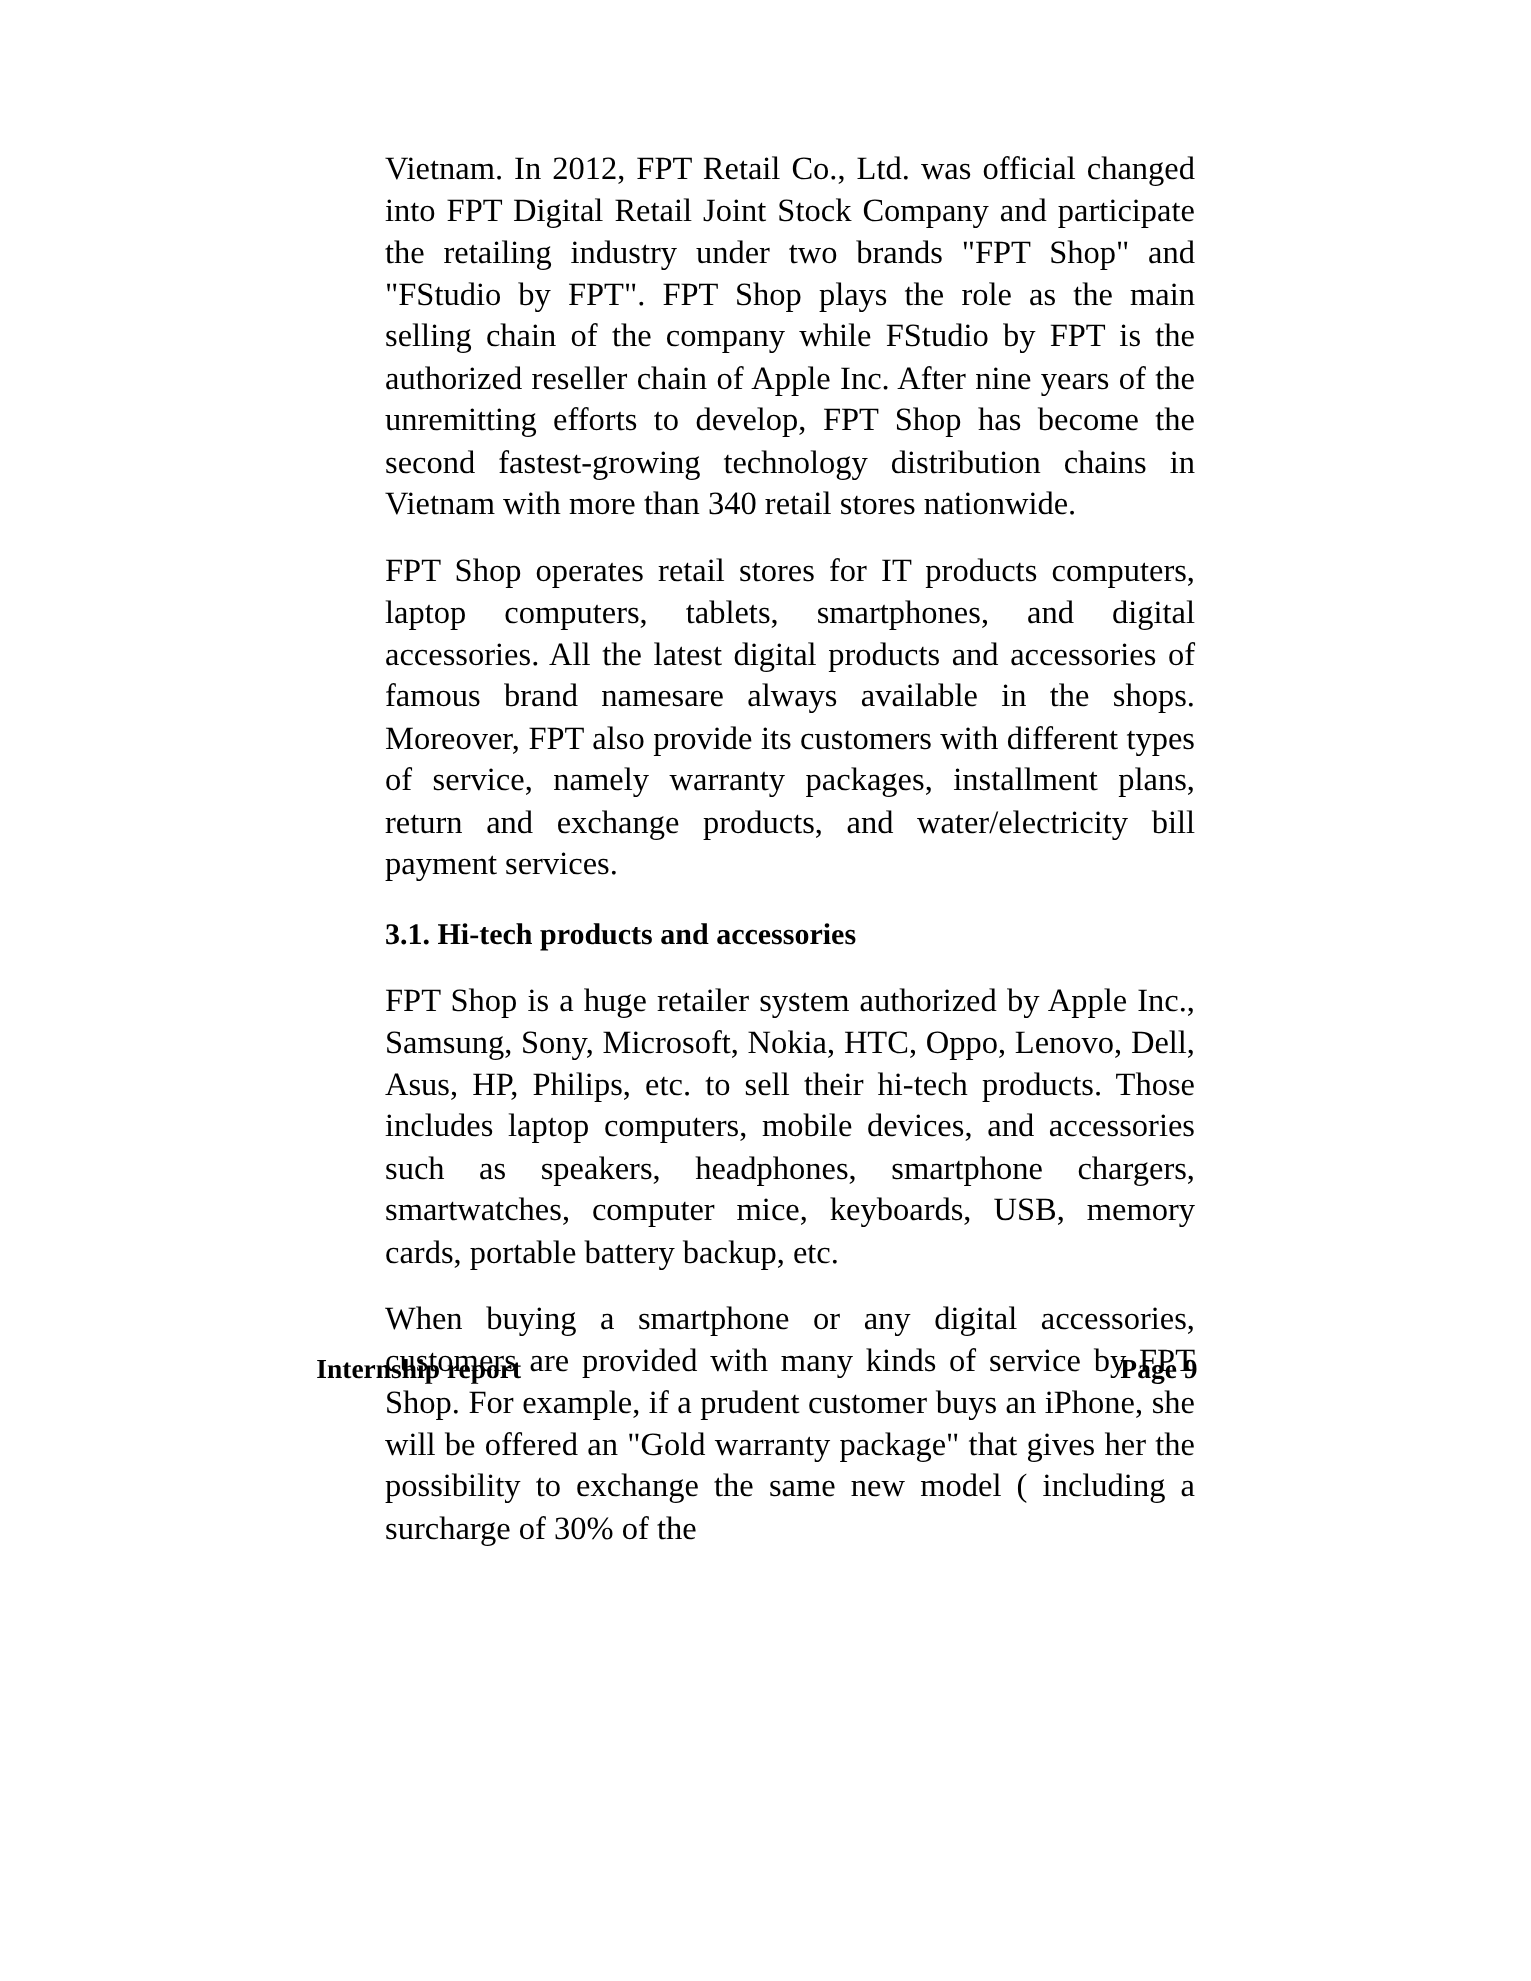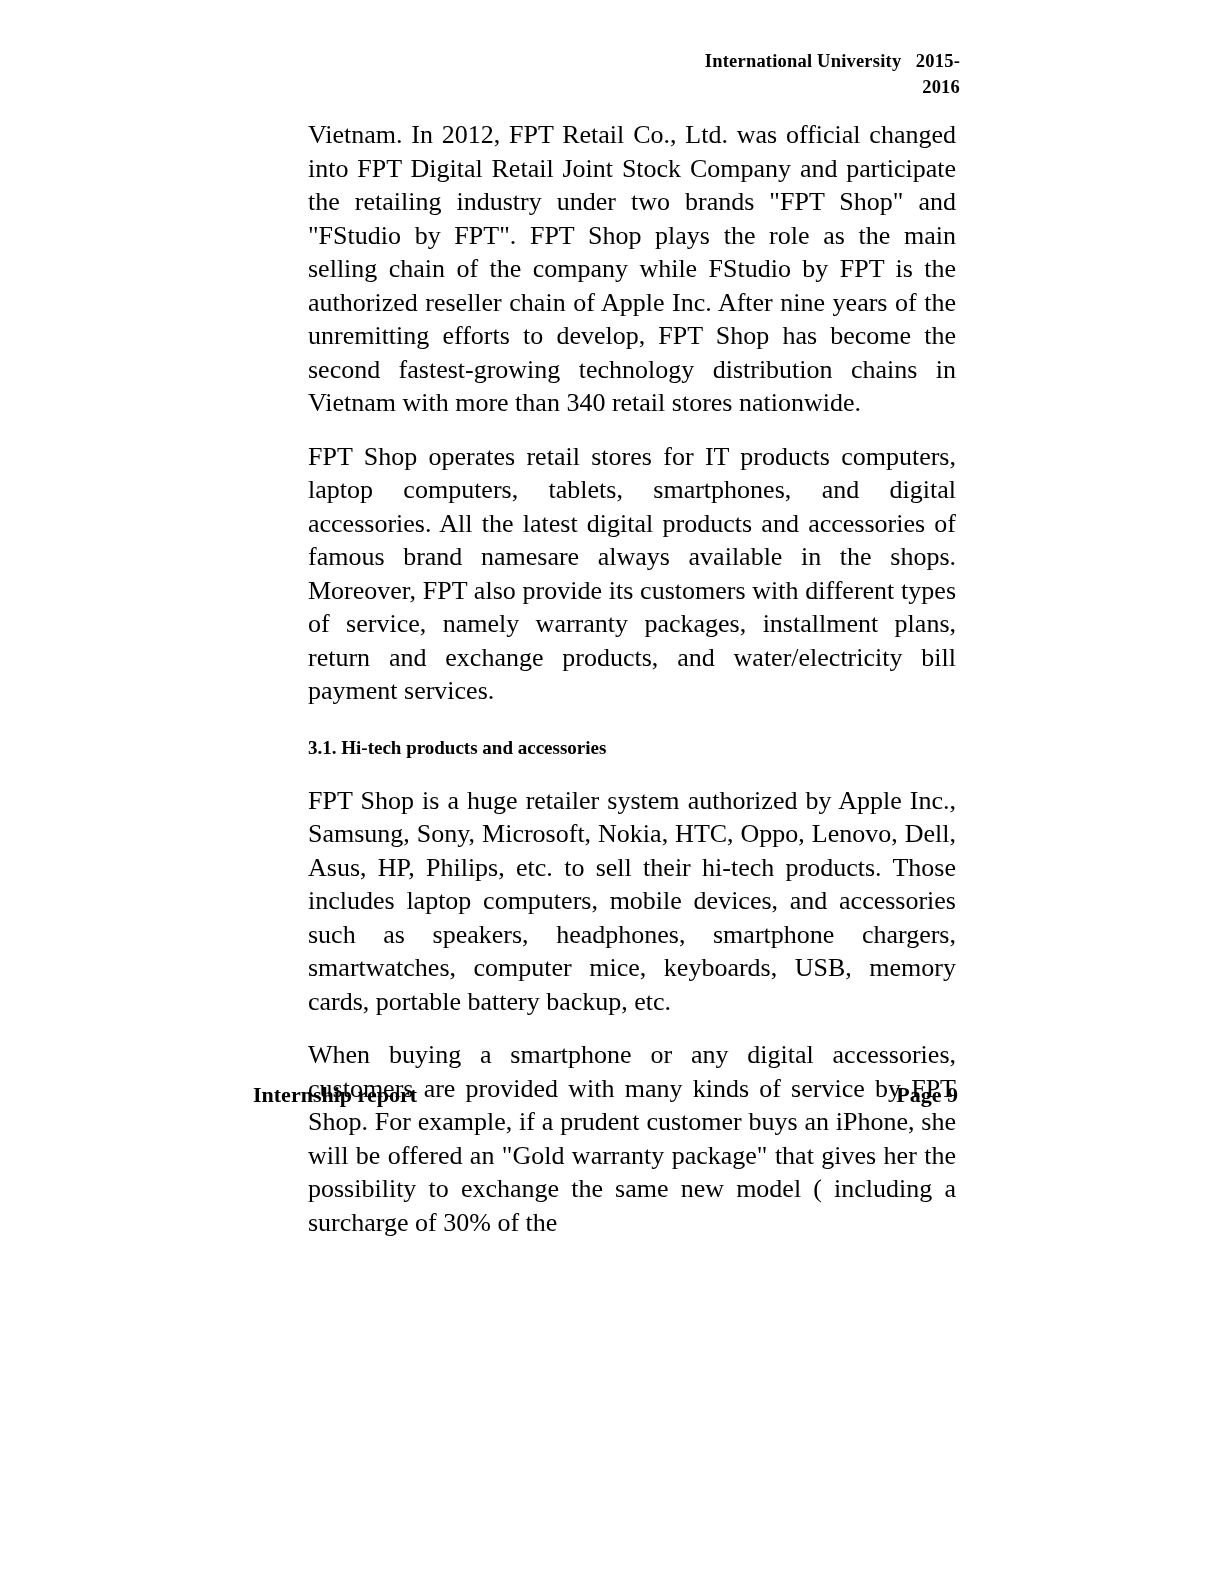--- a/index.html
+++ b/index.html
@@ -57,21 +57,21 @@
     margin-bottom: 12px;
   }
   h2.heading {
     margin: 26px 0 22px 0;
     font-size: 20.5px;
     font-weight: bold;
     line-height: 28px;
   }
   h3.subheading {
     margin: 26px 0 22px 0;
-    font-size: 19px;
+    font-size: 24px;
     font-weight: bold;
     line-height: 28px;
   }
   .footer {
     position: absolute;
     top: 1082px;
     left: 253px;
     width: 705px;
     display: flex;
     justify-content: space-between;
@@ -80,24 +80,20 @@
   }
   .footer-left, .footer-right {
     white-space: nowrap;
   }
 </style>
 </head>
 <body>
 
 <div class="page">
 
-  <div class="header">
-    <span class="line1"><span>International University</span> &nbsp;&nbsp;<span>2015-</span></span>
-    <span class="line2">2016</span>
-  </div>
 
   <div class="content">
 
     <p class="body-text">Vietnam. In 2012, FPT Retail Co., Ltd. was official changed into FPT Digital Retail Joint Stock Company and participate the retailing industry under two brands "FPT Shop" and "FStudio by FPT". FPT Shop plays the role as the main selling chain of the company while FStudio by FPT is the authorized reseller chain of Apple Inc. After nine years of the unremitting efforts to develop, FPT Shop has become the second fastest-growing technology distribution chains in Vietnam with more than 340 retail stores nationwide.</p>
 
 
     <p class="body-text">FPT Shop operates retail stores for IT products computers, laptop computers, tablets, smartphones, and digital accessories. All the latest digital products and accessories of famous brand namesare always available in the shops. Moreover, FPT also provide its customers  with different types of service, namely warranty packages, installment plans, return and exchange products, and water/electricity bill payment services.</p>
 
     <h3 class="subheading">3.1. Hi-tech products and accessories</h3>
 

